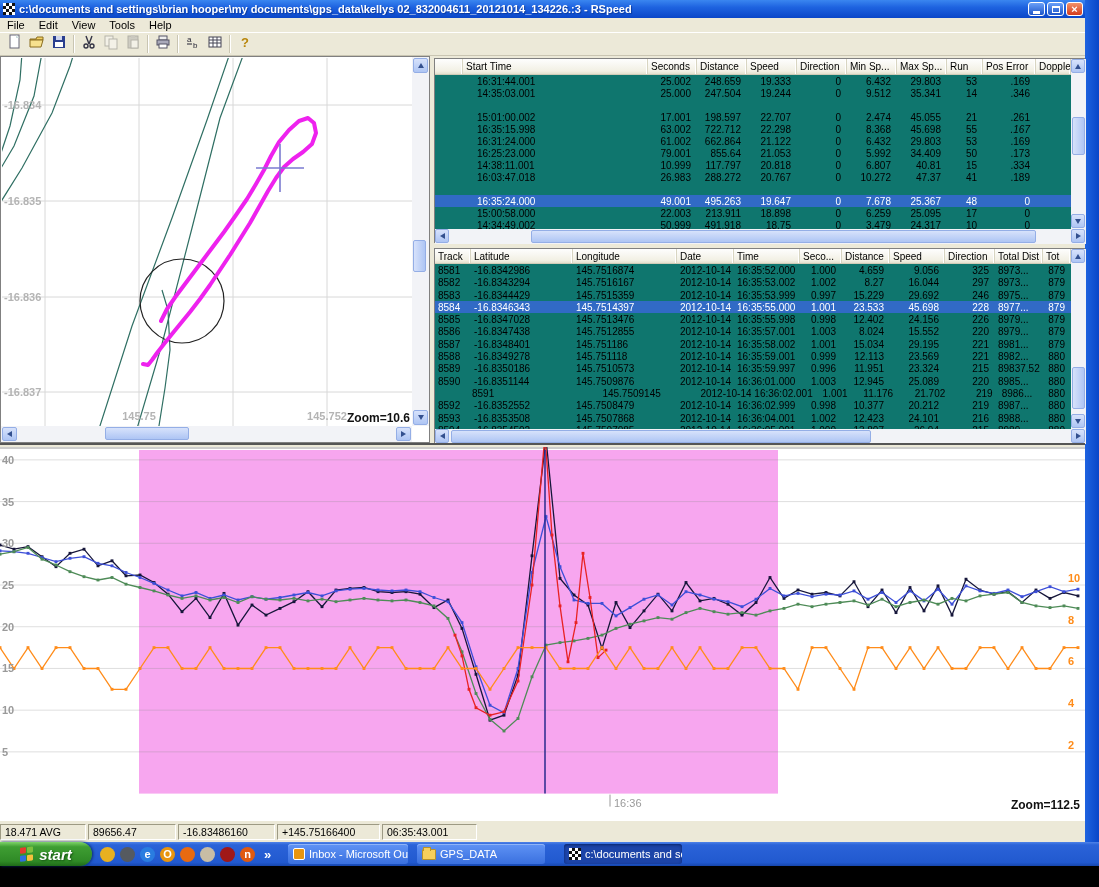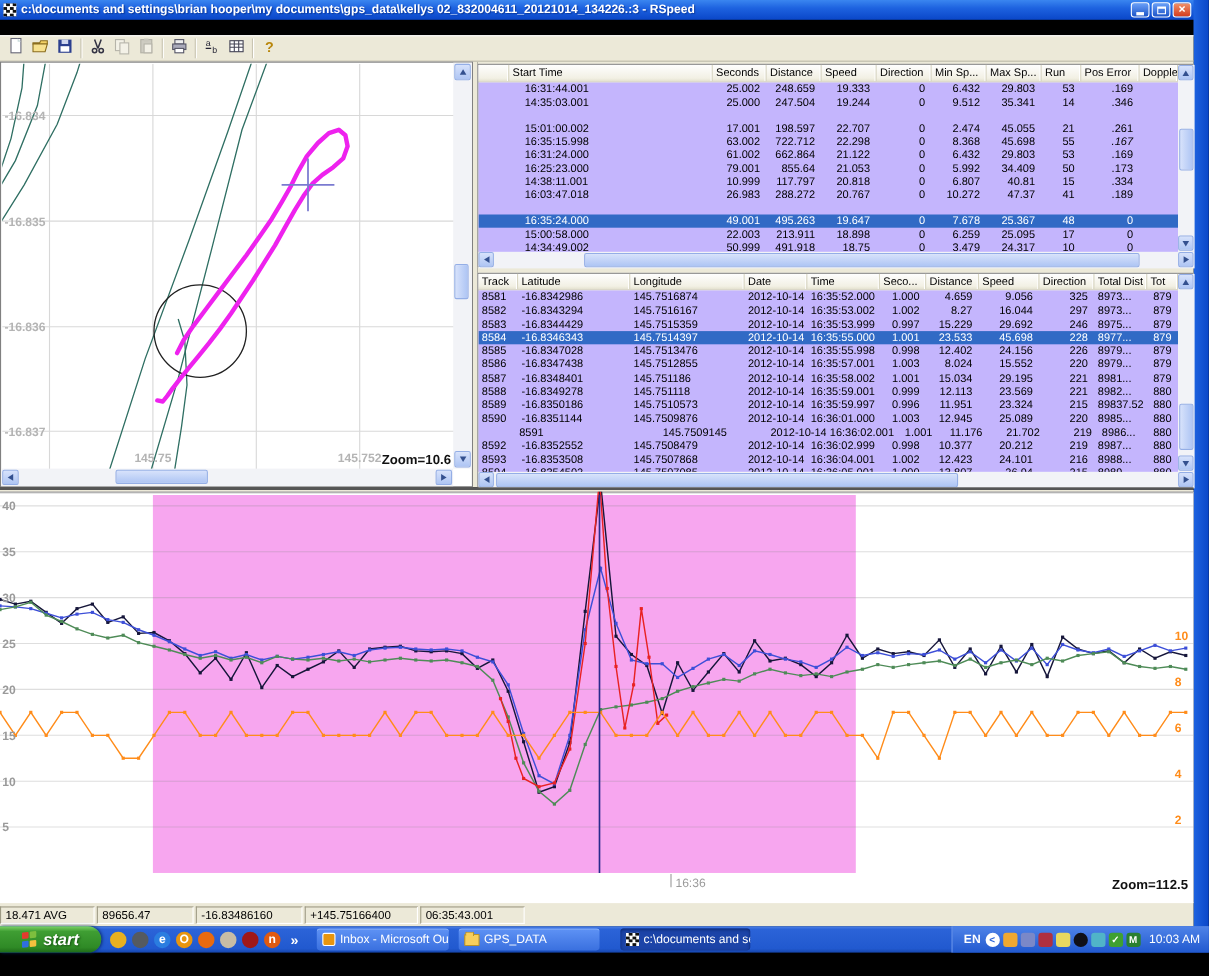--- a/index.html
+++ b/index.html
@@ -46,21 +46,21 @@
   #tables-pane { left:434px; top:56px; width:651px; height:387px; background:#ece9d8; }
   #h-splitter { left:0; top:443px; width:1085px; height:4px;
     background:linear-gradient(180deg,#555 0 2px,#ece9d8 2px); }
 
   .tbl-region { position:absolute; background:#fff; border:1px solid #808080; }
   .tbl-header { position:absolute; left:0; top:0; height:16px; display:flex;
     background:linear-gradient(180deg,#fefefe,#f2f0e4 80%,#e4e1cf);
     border-bottom:1px solid #cfccb8; }
   .th { font-size:10px; color:#000; padding:2px 3px 0 3px; white-space:nowrap; overflow:hidden;
     border-right:1px solid #d8d5c2; box-shadow:inset -1px 0 0 #fff; }
-  .tbl-body { position:absolute; left:0; overflow:hidden; background:#c4b5fd; }
+  .tbl-body { position:absolute; left:0; overflow:hidden; background:#0f766e; }
   .tr { display:flex; white-space:nowrap; }
   .tr.sel { background:#316ac5; color:#fff; }
   .td { font-size:10px; color:inherit; padding:1px 6px 0 3px; overflow:hidden; white-space:nowrap; }
   .td.r { text-align:right; }
   .td.l { text-align:left; }
 
   
   .sb { position:absolute; background:#f2f3f7; }
   .sb-btn { position:absolute; background:linear-gradient(180deg,#d7e2fb,#aec5f4);
     border:1px solid #94aee6; border-radius:2px; }
@@ -133,20 +133,27 @@
       </div>
     <div class="cap-btn">
         <div class="rst-glyph"></div>
       </div>
     <div class="cap-btn close">
         <span>×</span>
       </div>
   </div>
   <div id="right-border" class="abs"></div>
 
+  <div id="menubar" class="abs">
+      <div class="menu-item">File</div>
+      <div class="menu-item">Edit</div>
+      <div class="menu-item">View</div>
+      <div class="menu-item">Tools</div>
+      <div class="menu-item">Help</div>
+    </div>
 
   <div id="toolbar" class="abs">
       <div class="tb-btn">
         <span><svg width="16" height="16">
             <rect x="3" y="1" width="9" height="13" fill="#fff" stroke="#667"></rect>
             <path d="M9 1l3 3h-3z" fill="#cdd"></path>
           </svg></span>
       </div>
       <div class="tb-btn">
         <span><svg width="16" height="16">
@@ -785,29 +792,14 @@
         </div>
         <div class="task-btn" style="left: 417px; width: 128px;">
           <span class="folder-ico"></span>
           <span>GPS_DATA</span>
         </div>
         <div class="task-btn active" style="left: 564px; width: 118px;">
           <span class="checker" style="flex: 0 0 12px;"></span>
           <span>c:\documents and set...</span>
         </div>
       </div>
-    <div id="tray">
-      <span id="tray-lang">EN</span>
-      <span id="tray-icons" style="display:flex;gap:3px">
-          <span class="tray-icon" style="background: rgb(255, 255, 255); color: rgb(42, 99, 216); border-radius: 50%;">&lt;</span>
-          <span class="tray-icon" style="background: rgb(240, 168, 48);"></span>
-          <span class="tray-icon" style="background: rgb(122, 136, 200);"></span>
-          <span class="tray-icon" style="background: rgb(176, 48, 64);"></span>
-          <span class="tray-icon" style="background: rgb(232, 216, 96);"></span>
-          <span class="tray-icon" style="background: rgb(16, 16, 24); border-radius: 50%;"></span>
-          <span class="tray-icon" style="background: rgb(80, 180, 200);"></span>
-          <span class="tray-icon" style="background: rgb(63, 160, 48);">✓</span>
-          <span class="tray-icon" style="background: rgb(42, 128, 48);">M</span>
-        </span>
-      <span id="tray-clock">10:03 AM</span>
-    </div>
   </div>
 </div>
 
 </body></html>

